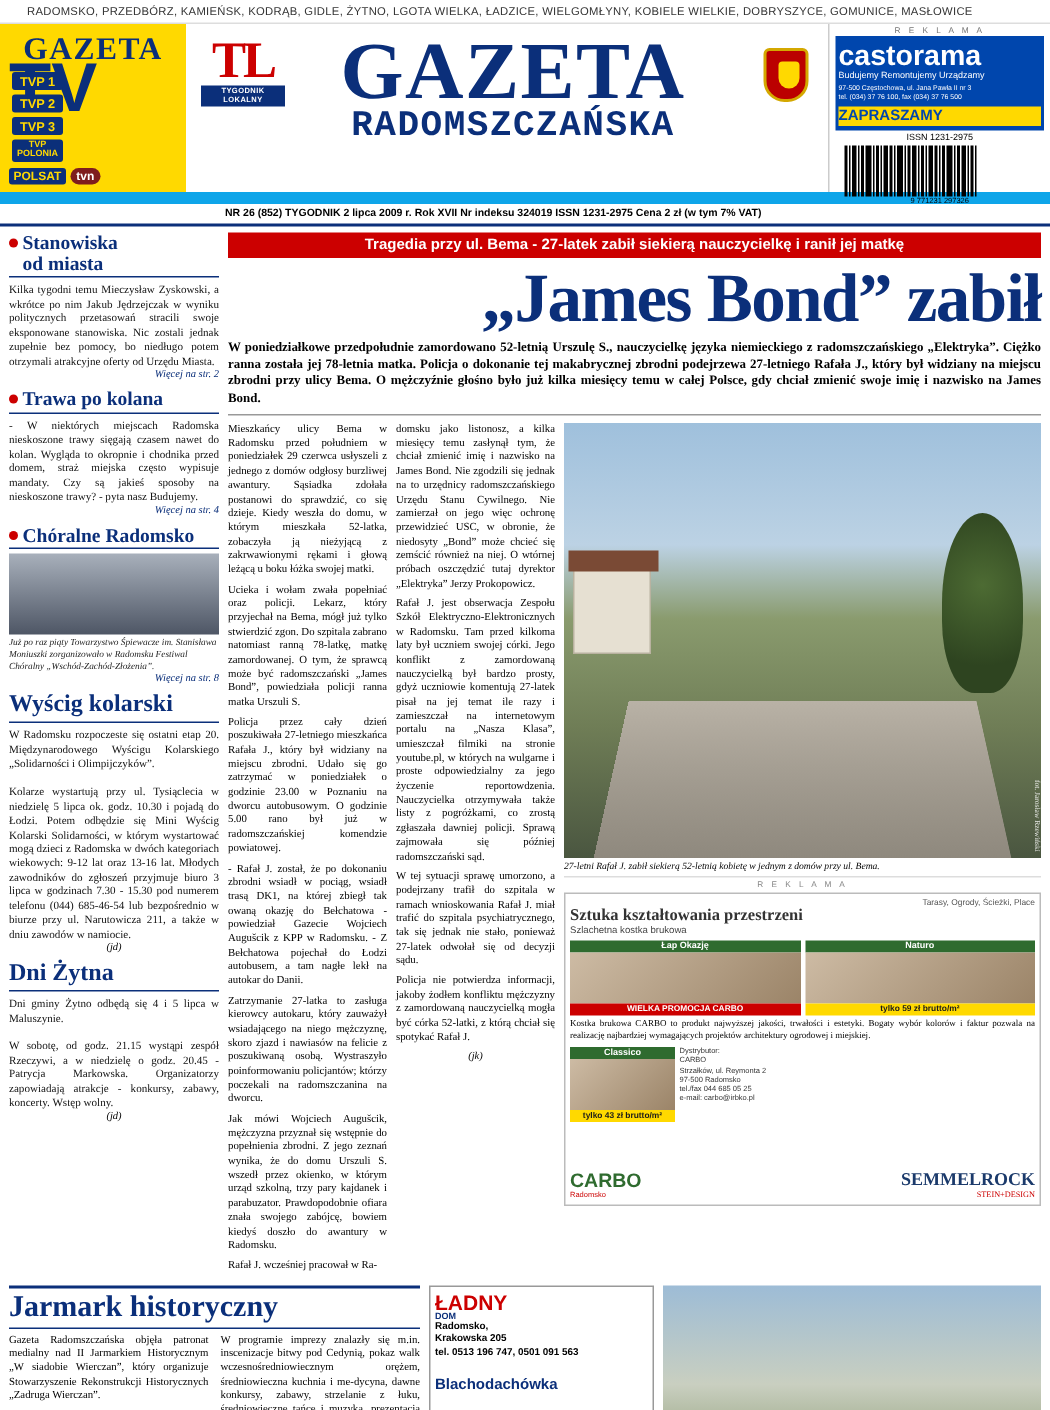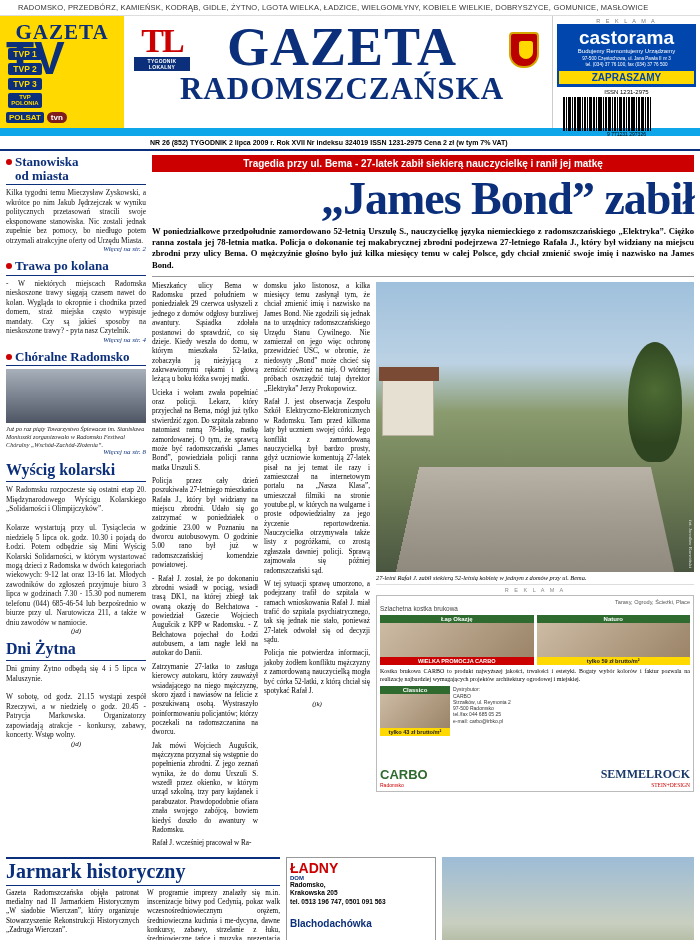--- a/index.html
+++ b/index.html
@@ -68,22 +68,22 @@
     background:#0b2f7a; color:#fff; padding:1px 2px; letter-spacing:.3px;
   }
   .paper-title {
     text-align:center; padding-top:6px;
   }
   .paper-title .t1 {
     font-family:"Liberation Serif", serif; font-weight:bold;
     font-size:54px; color:#0b2f7a; line-height:.95; letter-spacing:1px;
   }
   .paper-title .t2 {
-    font-family:Liberation Serif, serif; font-weight:bold;
-    font-size:31px; color:#0b2f7a; line-height:1; letter-spacing:1px;
+    font-family:Liberation Mono, monospace; font-weight:bold;
+    font-size:24px; color:#0b2f7a; line-height:1; letter-spacing:1px;
   }
   .crest {
     position:absolute; right:10px; top:16px; width:36px; height:44px;
   }
   .crest .shield {
     width:30px; height:36px; background:#b00; margin:0 auto;
     border:2px solid #d4a800;
     border-radius:4px 4px 14px 14px;
     position:relative;
   }
@@ -94,21 +94,21 @@
 
   .adbox {
     width:148px; border-left:1px solid #ccc; padding:2px 4px 2px 4px;
     position:relative;
   }
   .reklama {
     font-family:"Liberation Sans", sans-serif; font-size:5.5px;
     letter-spacing:2px; color:#777; text-align:center;
   }
   .casto {
-    background:#0046ad; color:#fff; text-align:center; padding:4px 2px 3px;
+    background:#0046ad; color:#fff; text-align:left; padding:4px 2px 3px;
   }
   .casto .c1 { font-family:"Liberation Sans",sans-serif; font-weight:bold; font-size:19px; line-height:1;}
   .casto .c2 { font-family:"Liberation Sans",sans-serif; font-size:6px; margin-top:1px;}
   .casto .c3 {
     background:#ffd900; color:#0046ad; font-family:"Liberation Sans",sans-serif;
     font-weight:bold; font-size:10px; margin-top:3px; padding:1px 0;
   }
   .casto .caddr { font-family:"Liberation Sans",sans-serif; font-size:4.6px; line-height:1.3; margin-top:2px;}
   .issn { font-family:"Liberation Sans",sans-serif; font-size:6px; text-align:center; margin-top:2px;}
   .barcode { height:34px; display:flex; gap:1px; align-items:stretch; margin-top:2px; padding:0 6px;}
@@ -363,21 +363,21 @@
 
       <div class="lsec">
         <div class="lhead" style="white-space:pre-line">Stanowiska
 od miasta</div>
         <div class="ltext">Kilka tygodni temu Mieczysław Zyskowski, a wkrótce po nim Jakub Jędrzejczak w wyniku politycznych przetasowań stracili swoje eksponowane stanowiska. Nic zostali jednak zupełnie bez pomocy, bo niedługo potem otrzymali atrakcyjne oferty od Urzędu Miasta.</div>
         <div class="more">Więcej na str. 2</div>
       </div>
 
       <div class="lsec">
         <div class="lhead">Trawa po kolana</div>
-        <div class="ltext">- W niektórych miejscach Radomska nieskoszone trawy sięgają czasem nawet do kolan. Wygląda to okropnie i chodnika przed domem, straż miejska często wypisuje mandaty. Czy są jakieś sposoby na nieskoszone trawy? - pyta nasz Czytelnik.</div>
+        <div class="ltext">- W niektórych miejscach Radomska nieskoszone trawy sięgają czasem nawet do kolan. Wygląda to okropnie i chodnika przed domem, straż miejska często wypisuje mandaty. Czy są jakieś sposoby na nieskoszone trawy? - pyta nasz Budujemy.</div>
         <div class="more">Więcej na str. 4</div>
       </div>
 
       <div class="lsec">
         <div class="lhead">Chóralne Radomsko</div>
         <div class="photo people"></div>
         <div class="cap">Już po raz piąty Towarzystwo Śpiewacze im. Stanisława Moniuszki zorganizowało w Radomsku Festiwal Chóralny „Wschód-Zachód-Złożenia”.</div>
         <div class="more">Więcej na str. 8</div>
       </div>
 
@@ -427,20 +427,21 @@
             <div class="road"></div>
             <div class="tree"></div>
             <span class="vcap">fot. Jarosław Rzewiński</span>
           </div>
           <div class="pcap">27-letni Rafał J. zabił siekierą 52-letnią kobietę w jednym z domów przy ul. Bema.</div>
 
           <div class="rek-line">R E K L A M A</div>
 
           <div class="semad">
             <div class="shead">Tarasy, Ogrody, Ścieżki, Place</div>
+            <div class="stitle">Sztuka kształtowania przestrzeni</div>
             <div class="ssub">Szlachetna kostka brukowa</div>
             <div class="tiles">
               <div class="tile">
                 <div class="tname">Łap Okazję</div>
                 <div class="timg"></div>
                 <div class="tprice red">WIELKA PROMOCJA CARBO</div>
               </div>
               <div class="tile">
                 <div class="tname">Naturo</div>
                 <div class="timg"></div>

